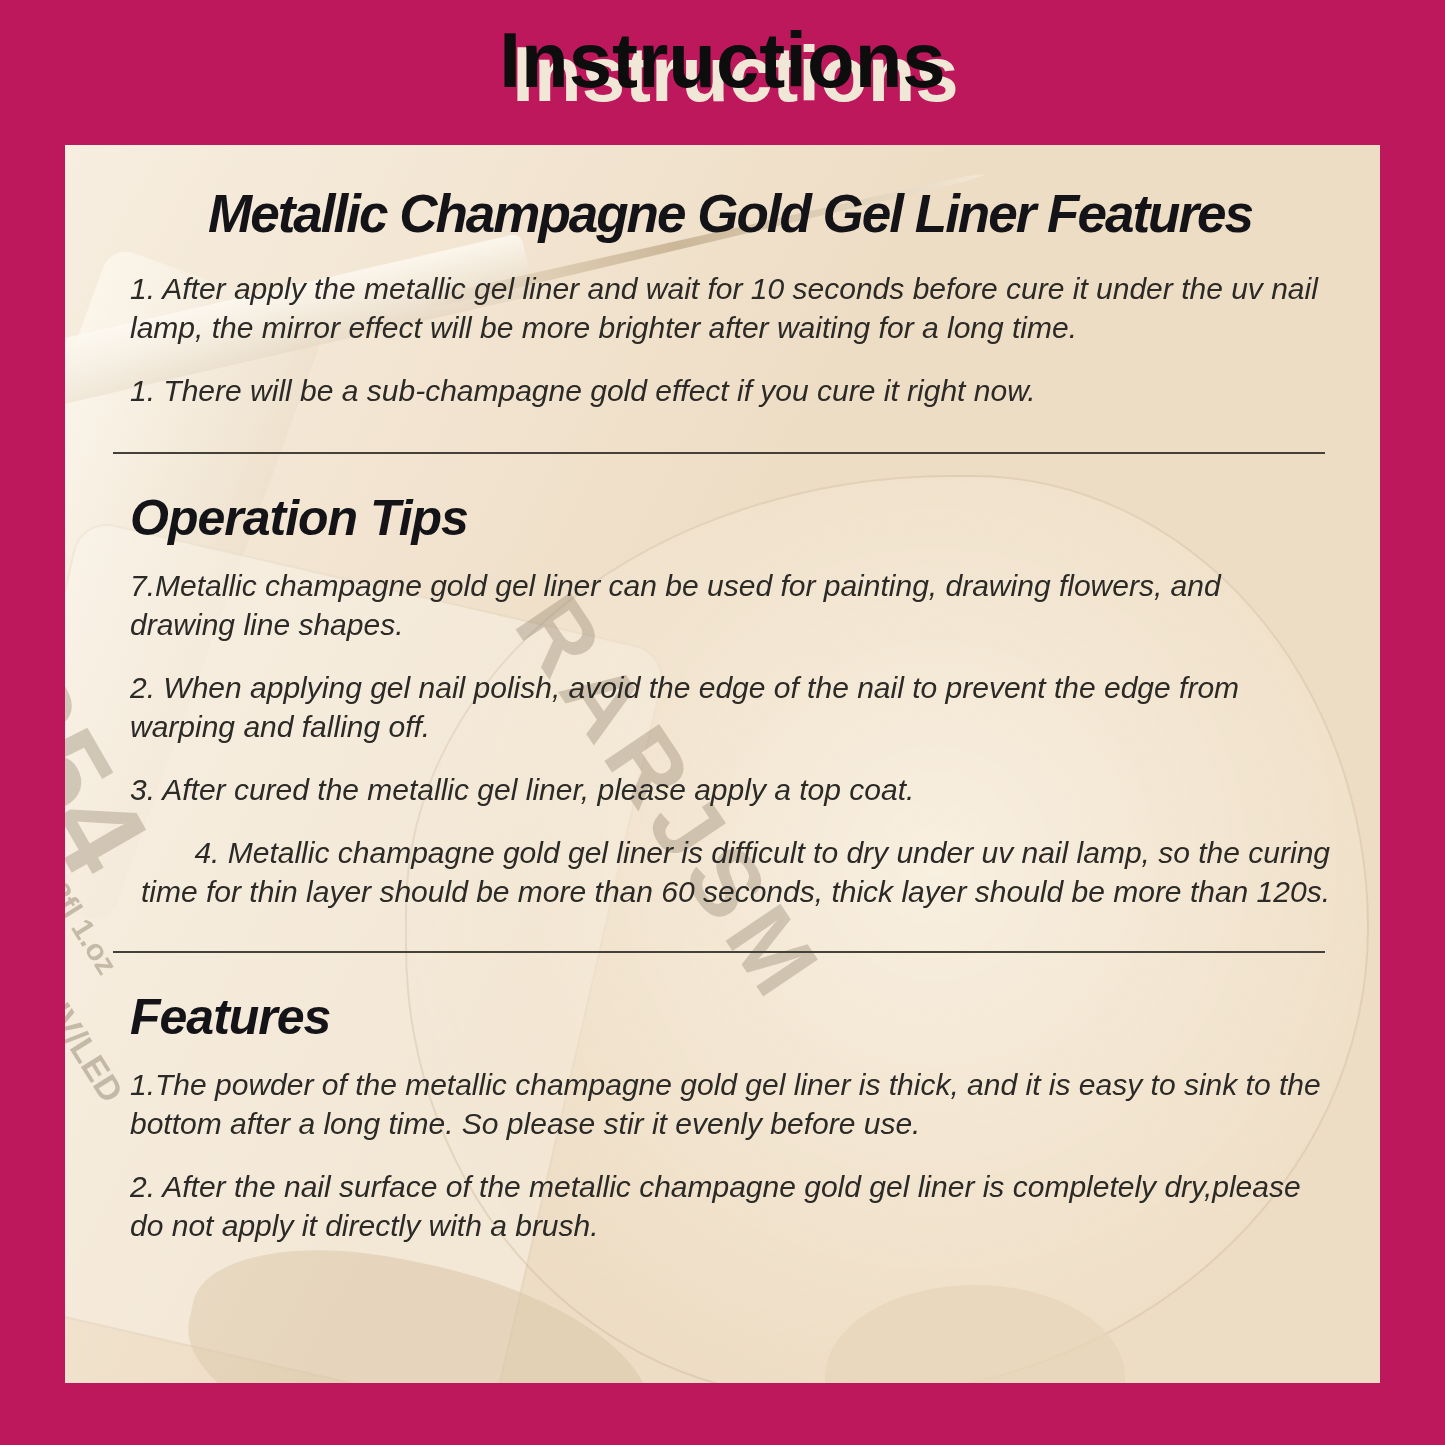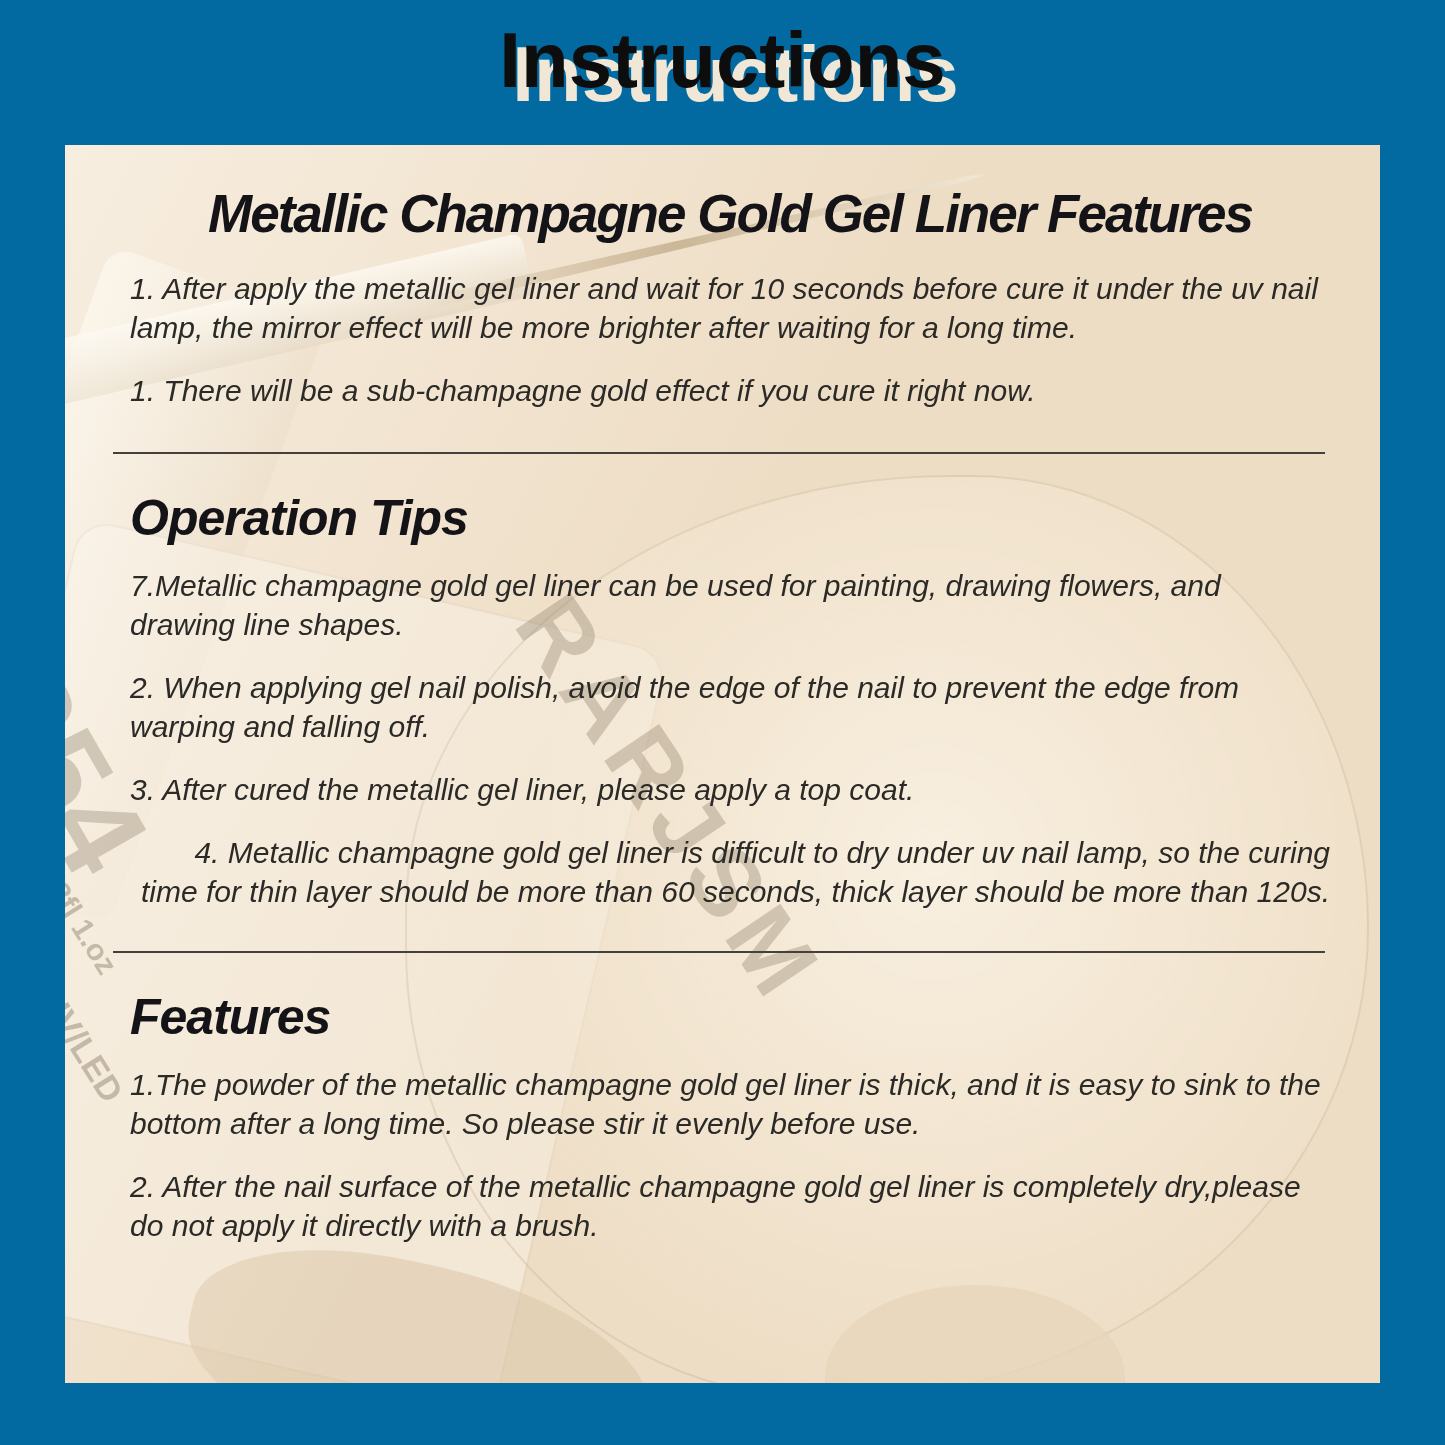--- a/index.html
+++ b/index.html
@@ -1,19 +1,19 @@
 <!DOCTYPE html>
 <html><head>
 <meta charset="utf-8">
 <style>
   html,body{margin:0;padding:0;}
   .canvas{
     position:relative;
     width:1445px;height:1445px;
-    background:#0369a1;
+    background:#be185d;
     font-family:"Liberation Sans",sans-serif;
     overflow:hidden;
   }
   
   .title{
     margin:14px 0 0 0;
     text-align:center;
     font-size:78px;
     line-height:1.18;
     font-weight:800;

